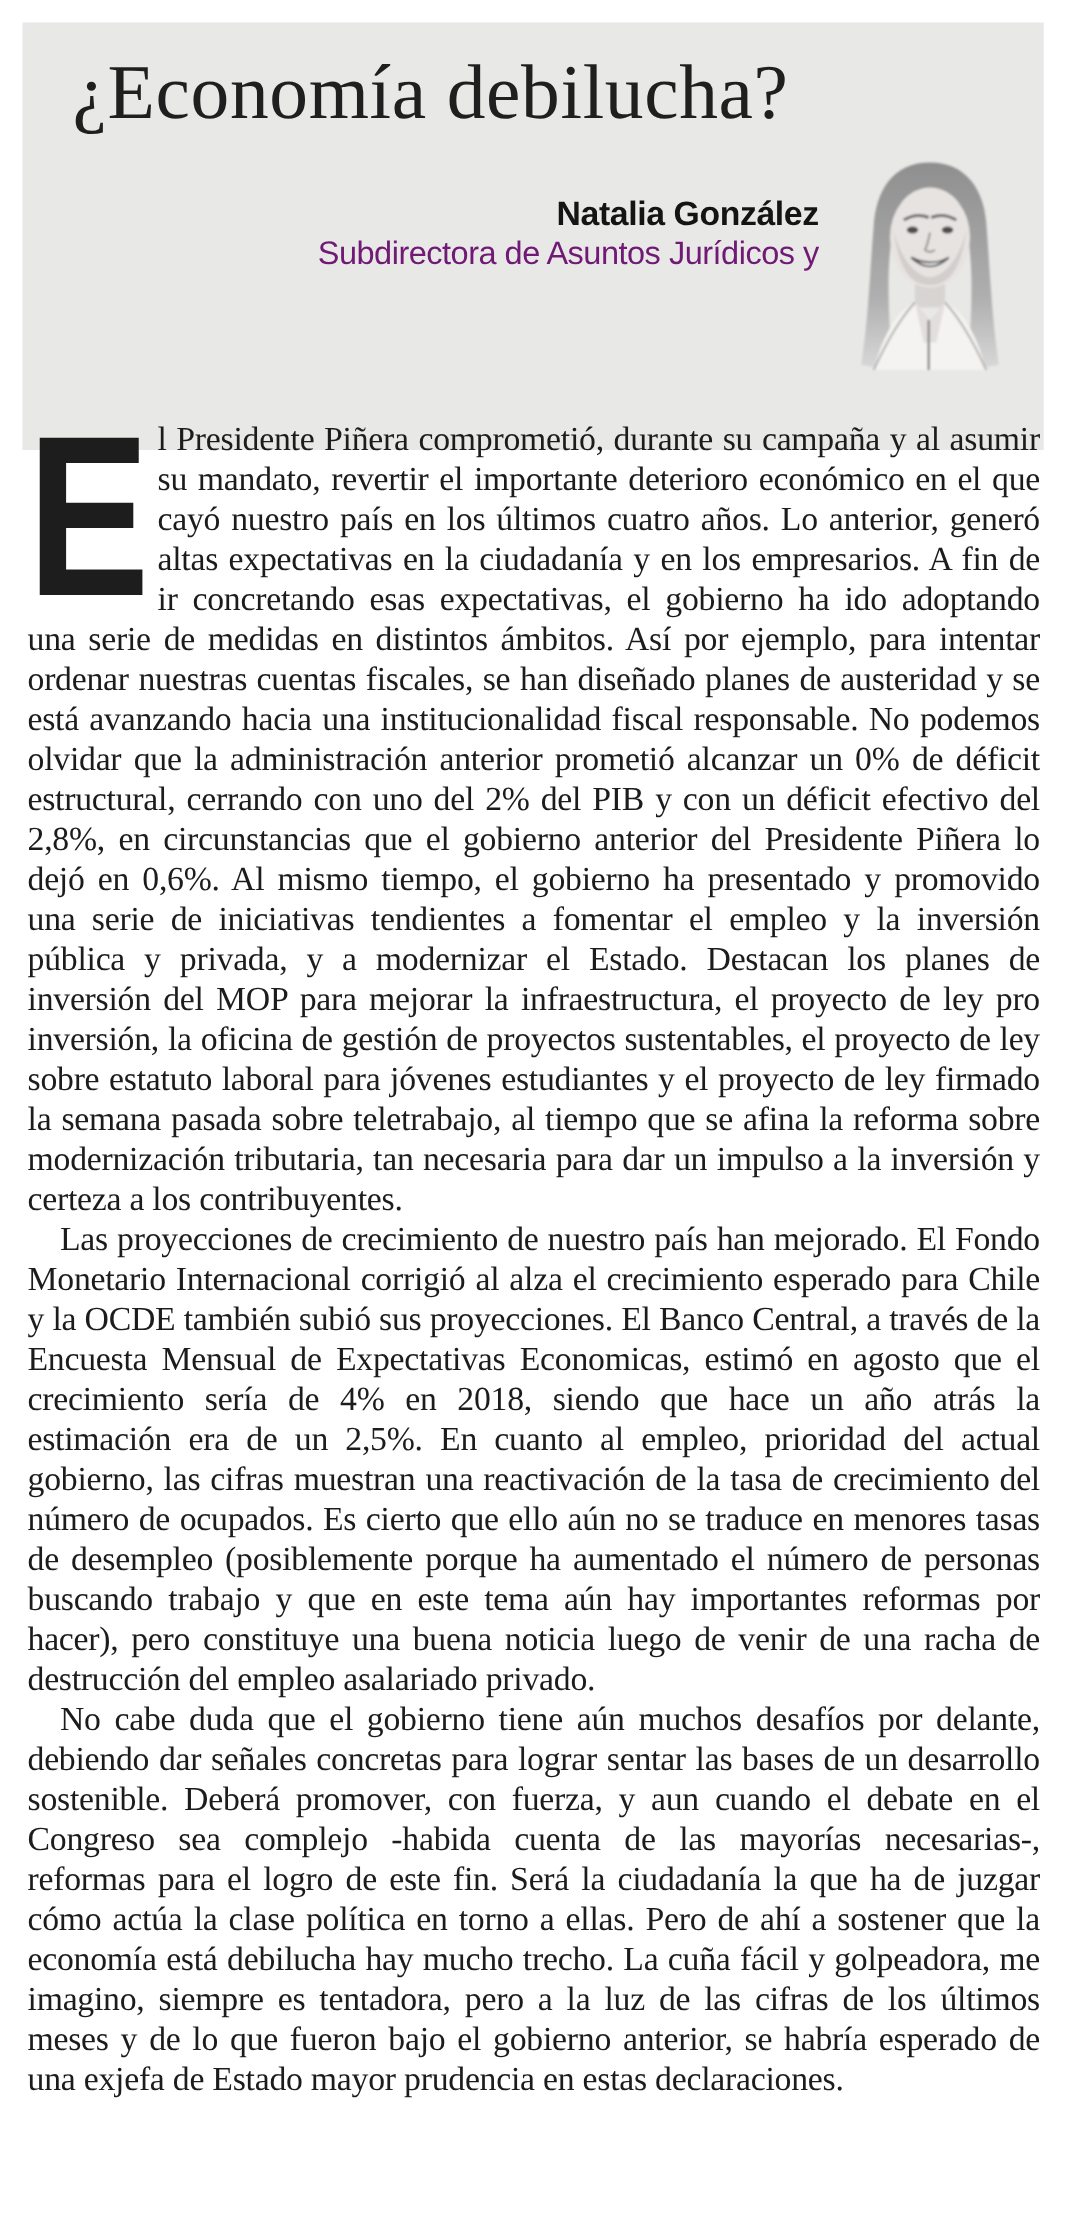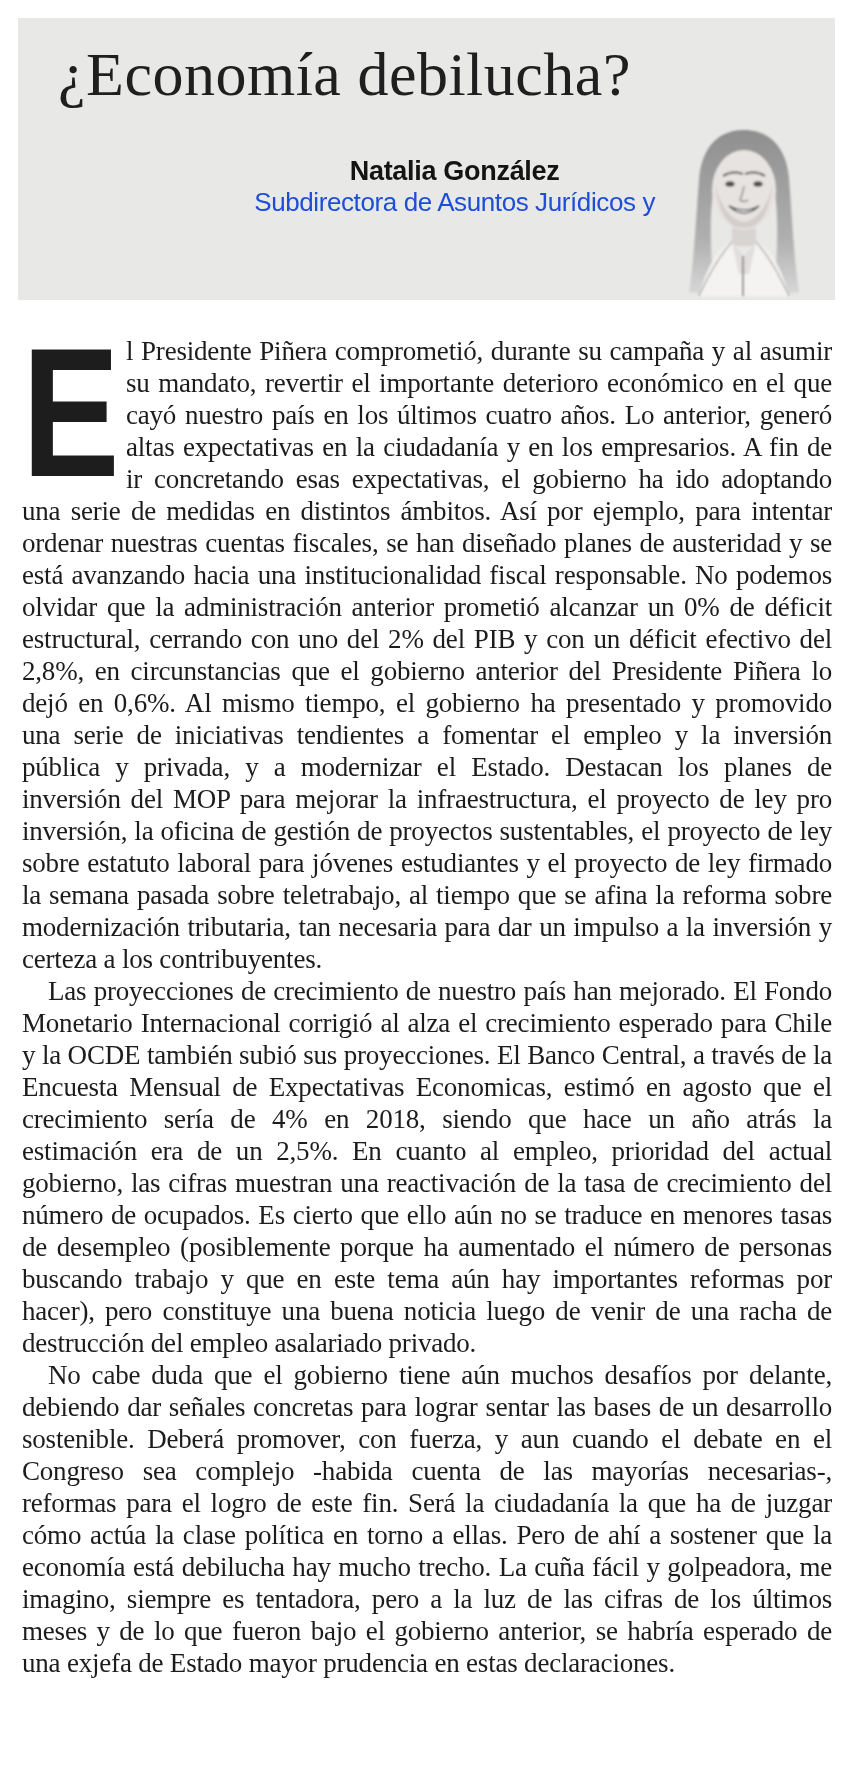--- a/index.html
+++ b/index.html
@@ -14,53 +14,53 @@
     background: #ffffff;
     overflow: hidden;
   }
 
   
   .masthead {
     position: absolute;
     left: 18px;
     top: 18px;
     width: 817px;
-    height: 282px;
+    height: 342px;
     background: #e8e8e7;
   }
   .masthead h1 {
     margin: 0;
     padding: 24px 0 0 40px;
     font-family: "Liberation Serif", "DejaVu Serif", serif;
     font-weight: normal;
     font-size: 62px;
     line-height: 1.05;
     letter-spacing: 0.5px;
     color: #1f1f1f;
   }
   .byline {
     position: absolute;
     top: 138px;
     right: 180px;
-    text-align: center;
+    text-align: right;
     font-family: "Liberation Sans", sans-serif;
     color: #232323;
   }
   .byline .author {
     font-weight: bold;
     font-size: 27px;
     line-height: 31px;
     color: #141414;
     letter-spacing: -0.3px;
   }
   .byline .role {
     font-size: 26px;
     line-height: 30px;
     letter-spacing: -0.4px;
-    color: #1d4ed8;
+    color: #701a75;
   }
   .photo {
     position: absolute;
     right: 16px;
     top: 106px;
     width: 150px;
     height: 180px;
     overflow: hidden;
   }
 

